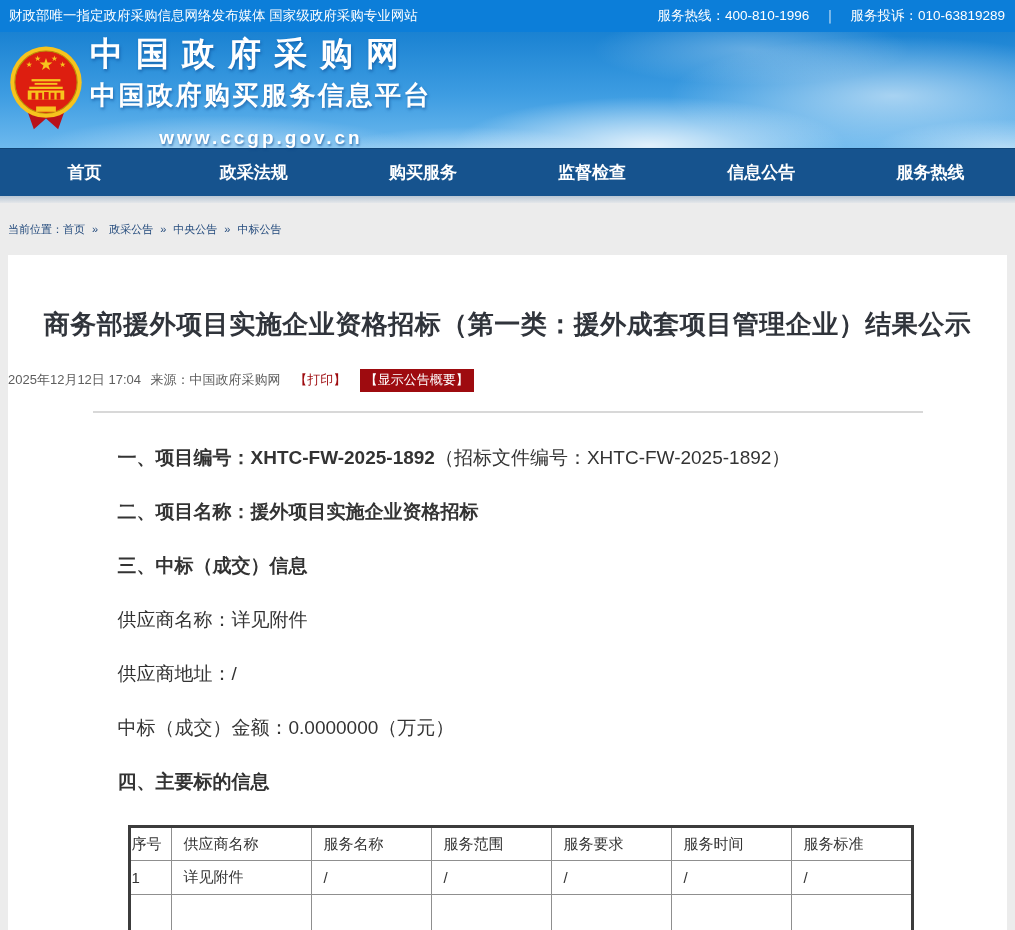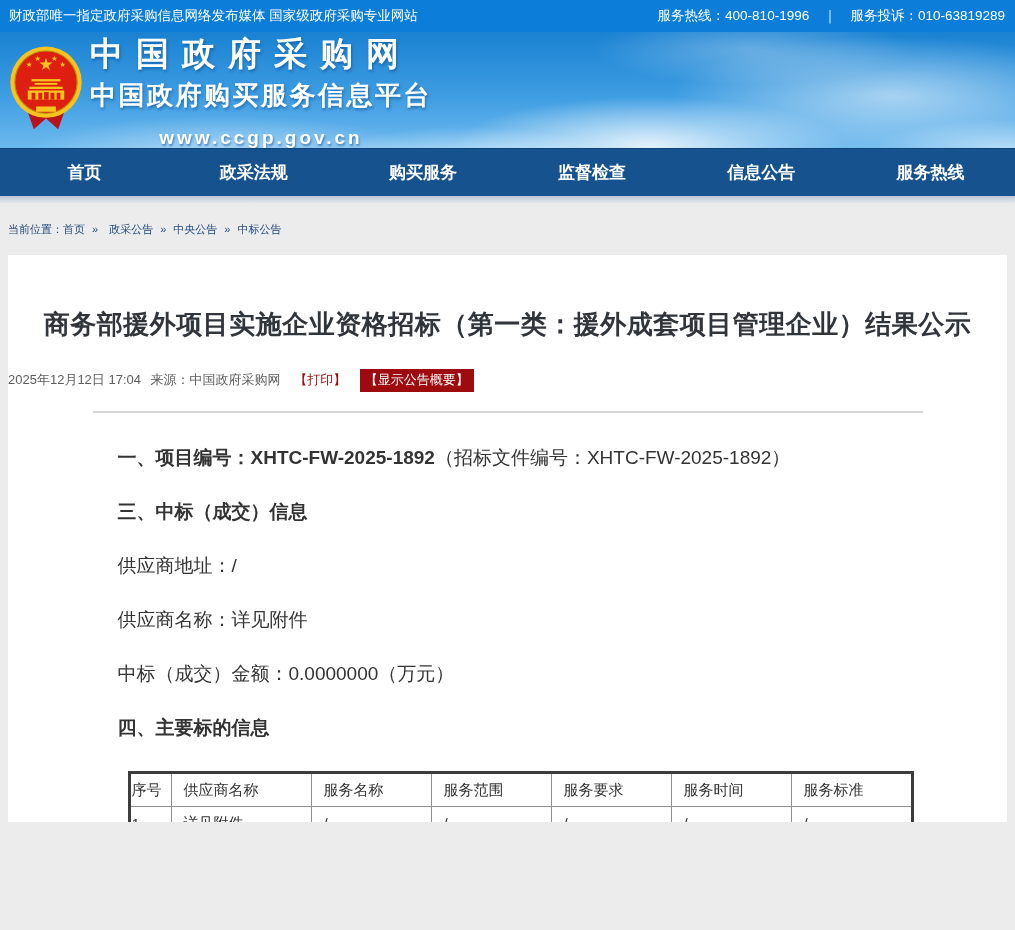--- a/index.html
+++ b/index.html
@@ -1,21 +1,21 @@
 <!DOCTYPE html>
 <html><head>
 <meta charset="utf-8">
 <style>
   * { margin: 0; padding: 0; box-sizing: border-box; }
   html, body { width: 1015px; }
   body {
     font-family: "Liberation Sans", "DejaVu Sans", sans-serif;
     background: #ececec;
   }
-  .page { width: 1015px; height: 822px; overflow: hidden; }
+  .page { width: 1015px; height: 930px; overflow: hidden; }
 
   
   .topbar {
     height: 32px; background: #0c7ed9; color: #fff;
     display: flex; align-items: center; justify-content: space-between;
     padding: 0 10px 0 9px; font-size: 13.5px;
   }
   .topbar-right { display: flex; align-items: center; }
   .topbar-right .sep { margin: 0 14px; opacity: .95; }
 
@@ -182,23 +182,24 @@
         <span class="m-date">2025年12月12日 17:04</span>
         <span class="m-src">来源：中国政府采购网</span>
         <a class="print-link">【打印】</a>
         <a class="summary-badge">【显示公告概要】</a>
       </div>
 
       <hr class="rule">
 
       <div class="article-body">
         <p class="para"><span class="b">一、项目编号：XHTC-FW-2025-1892</span><span>（招标文件编号：XHTC-FW-2025-1892）</span></p>
+        <p class="para"><span class="b">二、项目名称：援外项目实施企业资格招标</span><span></span></p>
         <p class="para"><span class="b">三、中标（成交）信息</span><span></span></p>
+        <p class="para"><span class="b"></span><span>供应商名称：详见附件</span></p>
         <p class="para"><span class="b"></span><span>供应商地址：/</span></p>
-        <p class="para"><span class="b"></span><span>供应商名称：详见附件</span></p>
         <p class="para"><span class="b"></span><span>中标（成交）金额：0.0000000（万元）</span></p>
         <p class="para"><span class="b">四、主要标的信息</span><span></span></p>
 
         <table class="info-table">
           <colgroup>
             <col style="width:42px">
               <col style="width:140px">
               <col style="width:120px">
             <col style="width:120px">
               <col style="width:120px">

